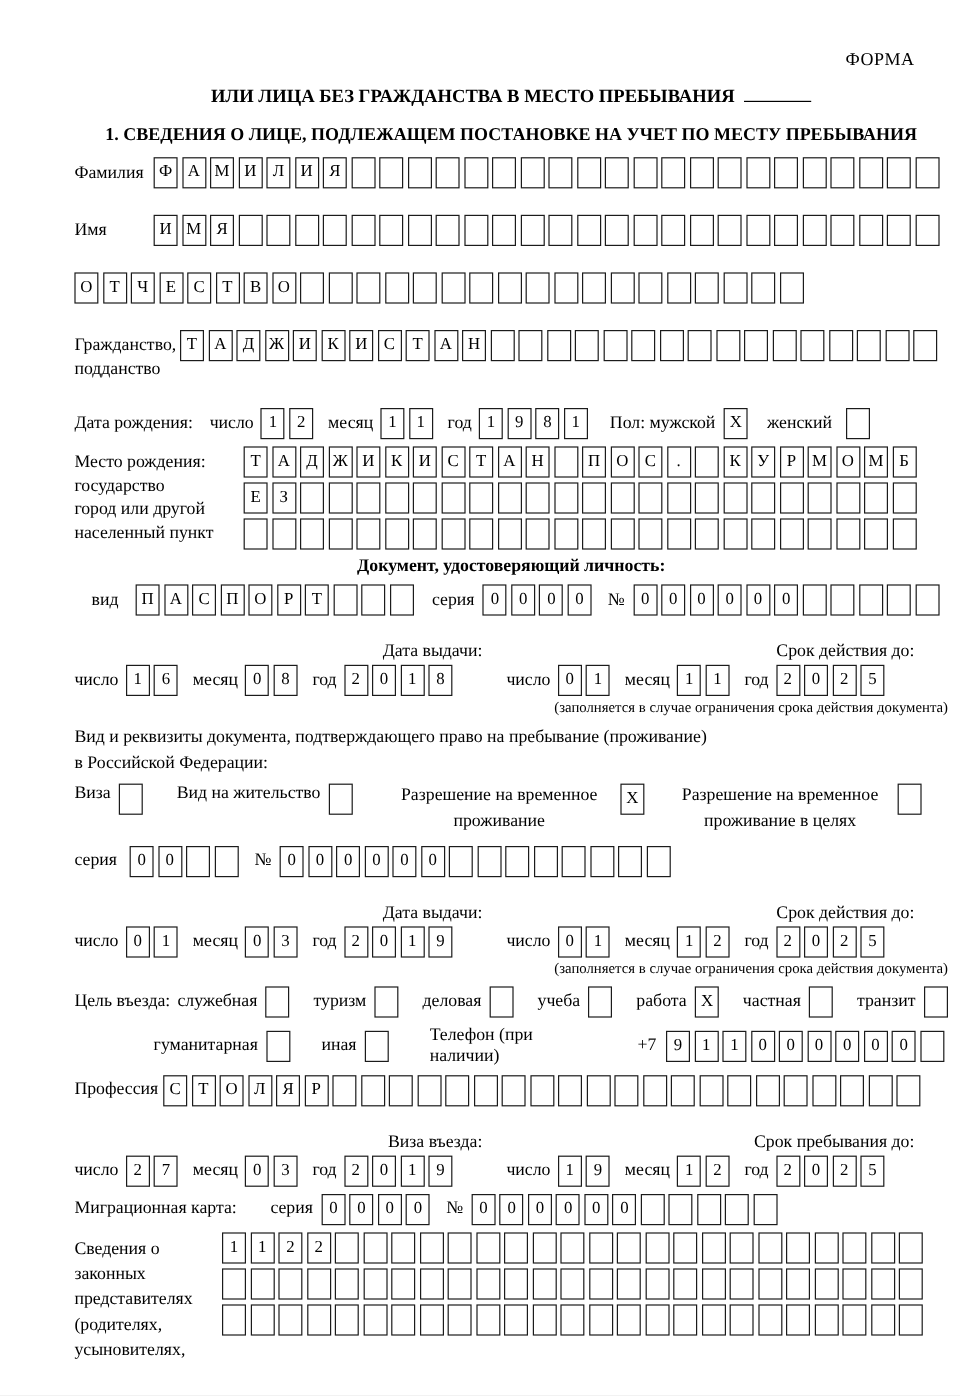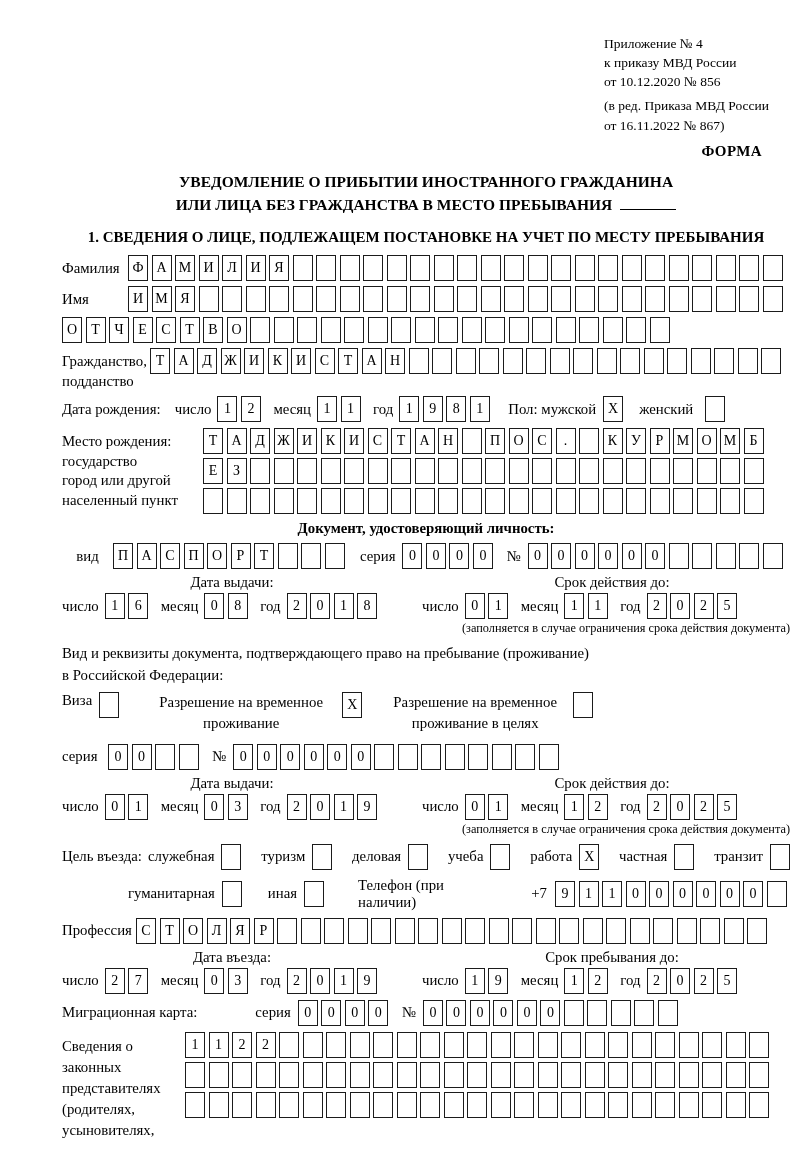--- a/index.html
+++ b/index.html
@@ -4,39 +4,39 @@
 <style>
   html,body{margin:0;padding:0;background:#e8e8e8;}
   .page{
     width:800px;height:1163px;background:#ffffff;box-sizing:border-box;
     padding:34px 10px 0 62px;overflow:hidden;position:relative;
     font-family:"Liberation Serif","DejaVu Serif",serif;color:#000;
   }
   
   .hdr{width:186px;margin-left:auto;font-size:13.5px;line-height:1.42;}
   .hdr .gap{margin-top:5px;}
-  .forma{text-align:right;padding-right:28px;font-weight:bold;font-size:15px;margin-top:8px;letter-spacing:.4px;}
+  .forma{text-align:right;padding-right:28px;font-weight:normal;font-size:15px;margin-top:8px;letter-spacing:.4px;}
   .title{text-align:center;font-weight:bold;font-size:15.5px;line-height:1.5;margin-top:10px;}
   .blank-line{display:inline-block;width:56px;border-bottom:1.6px solid #000;height:.9em;margin-left:8px;}
   .sec-head{text-align:center;font-weight:bold;font-size:15px;margin-top:13px;margin-bottom:9px;}
   
-  .frow{display:flex;align-items:flex-start;margin-bottom:5px;font-size:14.8px;}
+  .frow{display:flex;align-items:flex-start;margin-bottom:22px;font-size:14.8px;}
   .flabel{flex:0 0 auto;padding-top:4px;line-height:1.32;}
   .w66{width:66px;} .w103{width:103px;} .w88{width:88px;} .w141{width:141px;} .w123{width:123px;}
   .boxrow{display:flex;flex-wrap:nowrap;}
   .box{
     flex:0 0 auto;width:20px;height:26px;border:1.8px solid #1b1b1b;box-sizing:border-box;
     margin-right:3.5px;display:flex;align-items:center;justify-content:center;
     font-size:14px;background:#fff;line-height:1;
   }
   .chk{margin:0 0 0 7px;}
   .stack .boxrow{margin-bottom:4px;}
   
   .dh-row{display:flex;font-size:14.8px;margin-bottom:2px;}
-  .dh{text-align:center;}
+  .dh{text-align:right;}
   .dg-row{display:flex;align-items:center;margin-bottom:2px;}
   .dgroup{display:flex;align-items:center;text-align:center;}
   .dgroup .dlab{margin:0 6px 0 0;font-size:14.8px;}
   .dgroup .boxrow{margin-right:9px;}
   .note{font-size:12.3px;text-align:right;margin:0 0 7px 0;}
   .intro{font-size:14.8px;line-height:1.45;}
   
   .opt-row{display:flex;align-items:flex-start;font-size:14.8px;margin:6px 0 10px 0;}
   .opt{display:flex;align-items:flex-start;}
   .opt-text{text-align:center;line-height:1.4;}
@@ -48,31 +48,23 @@
   .mrow{display:flex;align-items:center;font-size:14.8px;margin-bottom:6px;}
   .lab-mr{margin-right:7px;} 
   .ml12{margin-left:12px;} .ml10{margin-left:10px;}
   .sexwrap{display:flex;align-items:center;}
 </style>
 </head>
 <body>
 
 <div class="page">
 
-  <div class="hdr">
-    <div>Приложение № 4</div>
-    <div>к приказу МВД России</div>
-    <div>от 10.12.2020 № 856</div>
-    <div class="gap">(в ред. Приказа МВД России</div>
-    <div>от 16.11.2022 № 867)</div>
-  </div>
   <div class="forma">ФОРМА</div>
 
   <div class="title">
-    <div>УВЕДОМЛЕНИЕ О ПРИБЫТИИ ИНОСТРАННОГО ГРАЖДАНИНА</div>
     <div>
       <span>ИЛИ ЛИЦА БЕЗ ГРАЖДАНСТВА В МЕСТО ПРЕБЫВАНИЯ</span><span class="blank-line"></span>
     </div>
   </div>
 
   <div class="sec-head">1. СВЕДЕНИЯ О ЛИЦЕ, ПОДЛЕЖАЩЕМ ПОСТАНОВКЕ НА УЧЕТ ПО МЕСТУ ПРЕБЫВАНИЯ</div>
 
   <div class="frow">
     <div class="flabel w66">Фамилия</div>
     <div class="boxrow">
@@ -414,20 +406,24 @@
   <div class="intro">
     <div>Вид и реквизиты документа, подтверждающего право на пребывание (проживание)</div>
     <div>в Российской Федерации:</div>
   </div>
 
   <div class="opt-row">
     <div class="opt" style="margin-right:28px;">
       <span>Виза</span>
       <span class="box chk"></span>
     </div>
+    <div class="opt" style="margin-right:28px;">
+      <span>Вид на жительство</span>
+      <span class="box chk"></span>
+    </div>
     <div class="opt" style="margin-right:22px;">
       <div class="opt-text" style="width:188px;">
         <div>Разрешение на временное</div>
         <div>проживание</div>
       </div>
       <span class="box chk">X</span>
     </div>
     <div class="opt">
       <div class="opt-text" style="width:182px;">
         <div>Разрешение на временное</div>
@@ -594,21 +590,21 @@
         <span class="box"></span>
         <span class="box"></span>
         <span class="box"></span>
         <span class="box"></span>
         <span class="box"></span>
         <span class="box"></span>
       </span>
   </div>
 
   <div class="dh-row">
-    <div class="dh" style="width:340px;">Дата въезда:</div>
+    <div class="dh" style="width:340px;">Виза въезда:</div>
     <div class="dh" style="width:300px;margin-left:60px;">Срок пребывания до:</div>
   </div>
   <div class="dg-row" style="margin-bottom:6px;">
     <div class="dgroup" style="width:360px;">
         <span class="dlab">число</span>
         <span class="boxrow">
           <span class="box">2</span>
           <span class="box">7</span>
         </span>
         <span class="dlab">месяц</span>
@@ -639,21 +635,21 @@
         <span class="boxrow">
           <span class="box">2</span>
           <span class="box">0</span>
           <span class="box">2</span>
           <span class="box">5</span>
         </span>
       </div>
   </div>
 
   <div class="mrow">
-    <span style="margin-right:58px;">Миграционная карта:</span>
+    <span style="margin-right:28px;">Миграционная карта:</span>
     <span class="lab-mr">серия</span>
     <span class="boxrow">
         <span class="box">0</span>
         <span class="box">0</span>
         <span class="box">0</span>
         <span class="box">0</span>
       </span>
     <span class="lab-mr ml10">№</span>
     <span class="boxrow">
         <span class="box">0</span>

